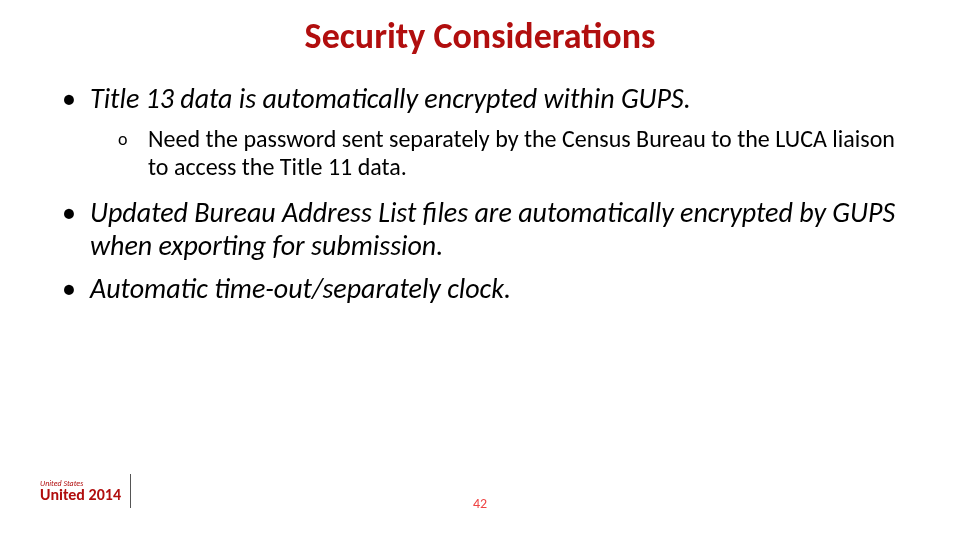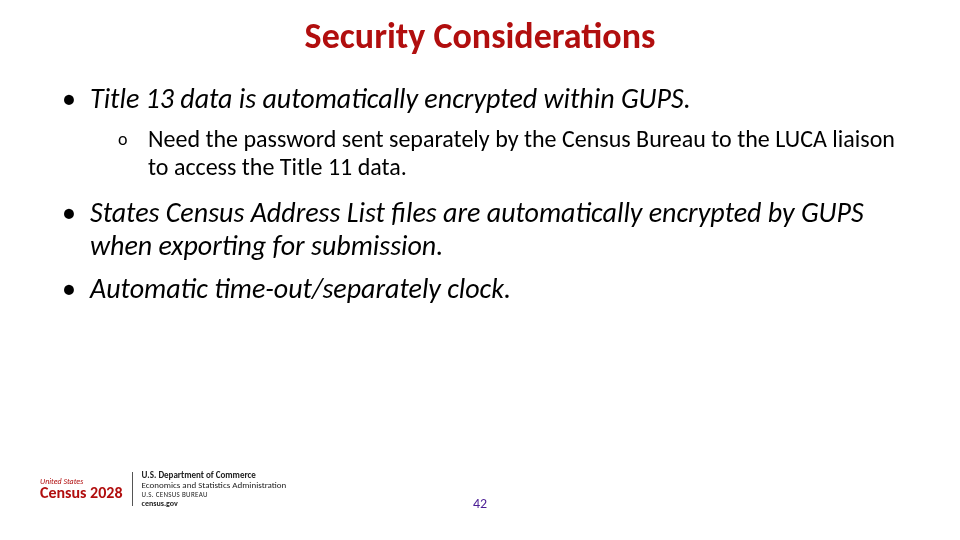--- a/index.html
+++ b/index.html
@@ -15,21 +15,21 @@
   .sub .txt { flex: 1; }
   .footer { position: absolute; left: 40px; bottom: 32px; display: flex; align-items: center; }
   .logo-census2020 { color: #b10e0e; font-size: 11px; line-height: 1; }
   .logo-census2020 .us { font-size: 8px; font-style: italic; }
   .logo-census2020 .c2020 { font-size: 16px; font-weight: 700; }
   .vr { width: 1px; height: 34px; background: #555; margin: 0 9px; }
   .dept { font-size: 9px; line-height: 1.15; color: #222; }
   .dept .l1 { font-weight: 700; }
   .dept .l3 { font-size: 7px; letter-spacing: 0.3px; }
   .dept .l4 { font-size: 8px; font-weight: 700; }
-  .pagenum { position: absolute; left: 0; width: 960px; bottom: 28px; text-align: center; font-size: 14px; color: #4c1d95; }
+  .pagenum { position: absolute; left: 0; width: 960px; bottom: 28px; text-align: center; font-size: 14px; color: #ef4444; }
 </style>
 </head>
 <body>
 
 <div class="slide">
 
   <div class="title">Security Considerations</div>
 
   <div class="body">
 
@@ -38,42 +38,36 @@
       <div class="txt">Title 13 data is automatically encrypted within GUPS.</div>
     </div>
 
     <div class="sub">
       <div class="marker">o</div>
       <div class="txt">Need the password sent separately by the Census Bureau to the LUCA liaison to access the Title 11 data.</div>
     </div>
 
     <div class="b1">
       <div class="marker">•</div>
-      <div class="txt">States Census Address List files are automatically encrypted by GUPS when exporting for submission.</div>
+      <div class="txt">Updated Bureau Address List files are automatically encrypted by GUPS when exporting for submission.</div>
     </div>
 
     <div class="b1">
       <div class="marker">•</div>
       <div class="txt">Automatic time-out/separately clock.</div>
     </div>
 
   </div>
 
   <div class="footer">
     <div class="logo-census2020">
       <div class="us">United States</div>
       <div class="c2020">
-        <span>Census</span>
-        <span>2028</span>
+        <span>United</span>
+        <span>2014</span>
       </div>
     </div>
     <div class="vr"></div>
-    <div class="dept">
-      <div class="l1">U.S. Department of Commerce</div>
-      <div class="l2">Economics and Statistics Administration</div>
-      <div class="l3">U.S. CENSUS BUREAU</div>
-      <div class="l4">census.gov</div>
-    </div>
   </div>
 
   <div class="pagenum">42</div>
 
 </div>
 
 </body></html>

